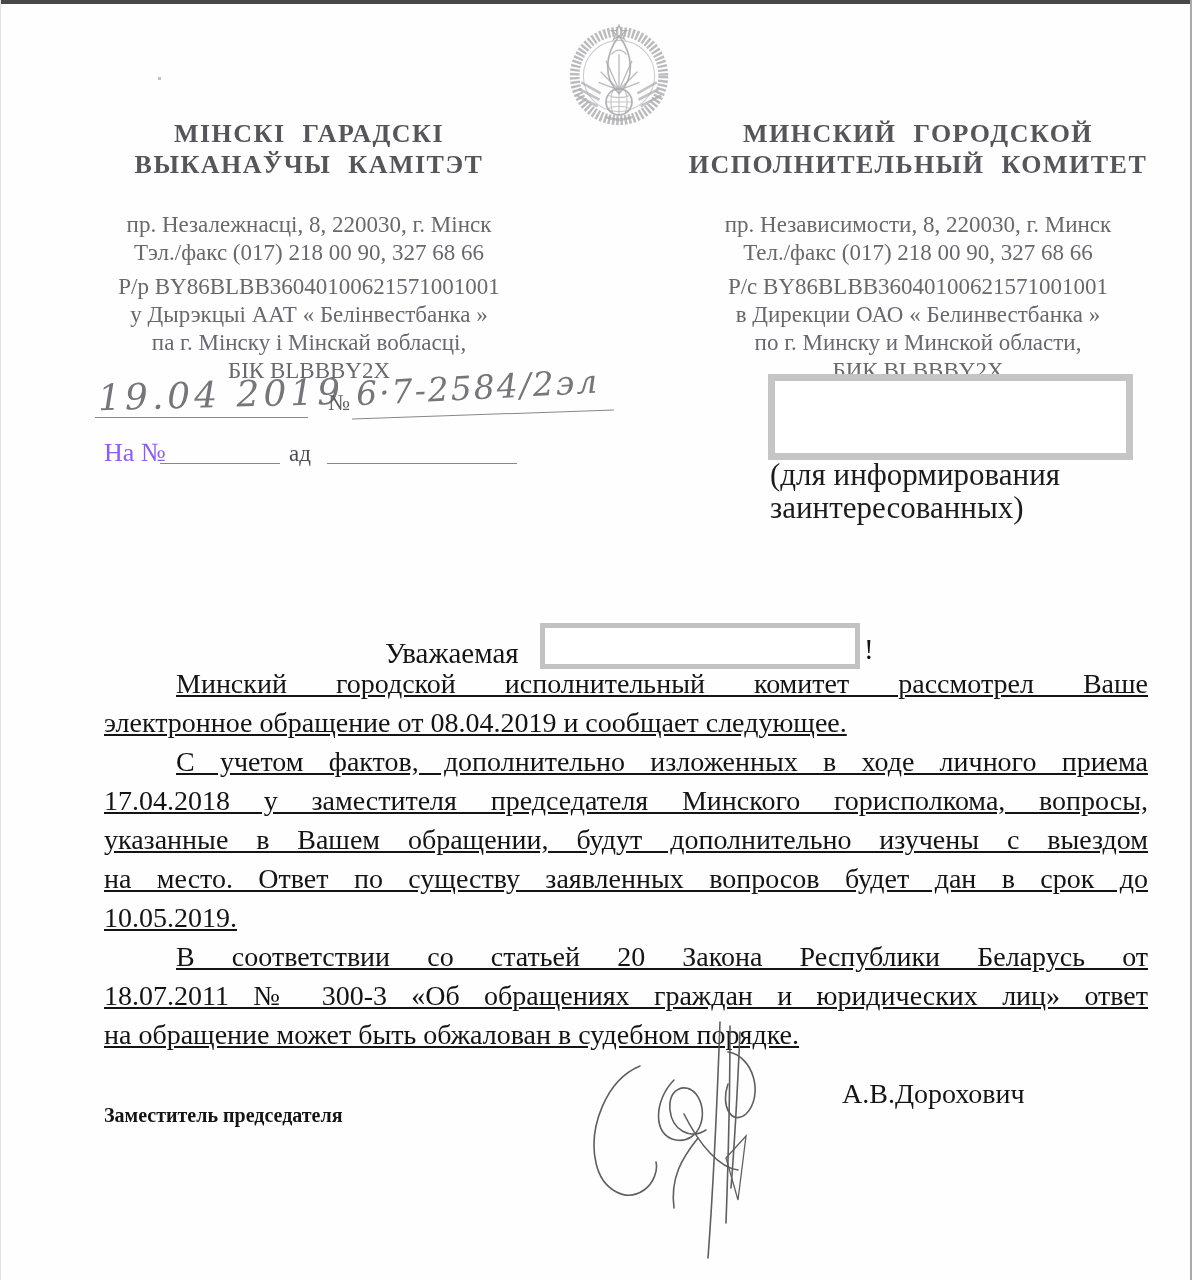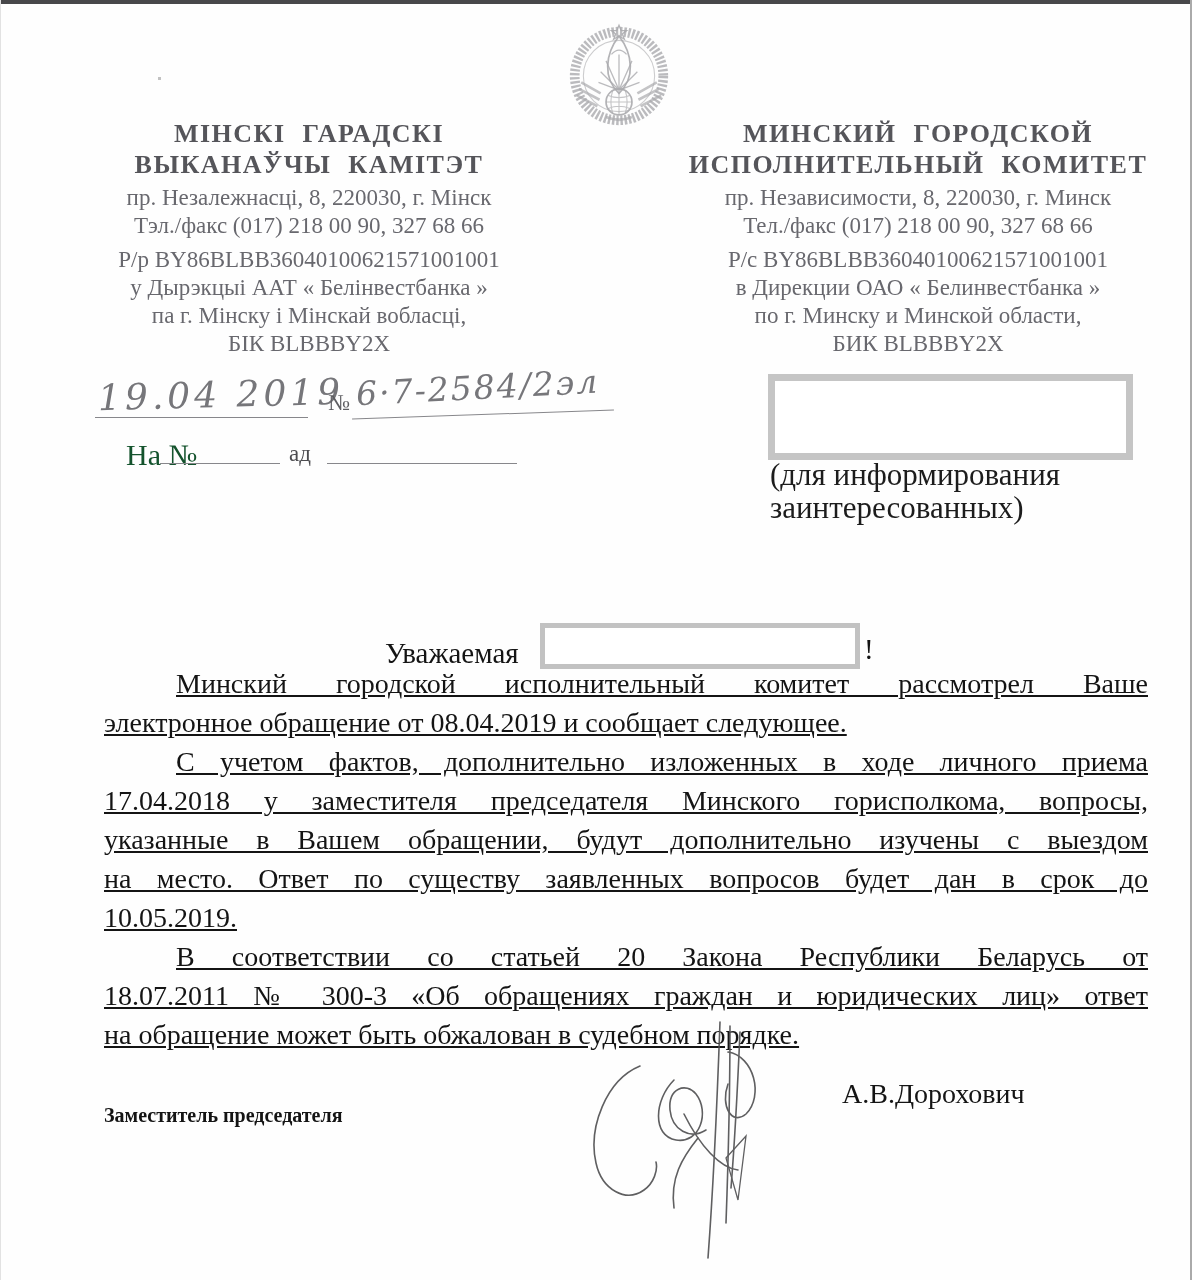--- a/index.html
+++ b/index.html
@@ -9,31 +9,31 @@
   .edge-left{position:absolute;left:0;top:0;width:1px;height:1280px;background:#e2e2e2;}
   .edge-right{position:absolute;right:0;top:0;width:2px;height:1280px;background:#aaaaaa;}
   .speck{position:absolute;left:158px;top:77px;width:3px;height:3px;background:#9a9a9a;opacity:.6;}
 
   .emblem{position:absolute;left:563px;top:22px;width:112px;height:108px;opacity:.75;}
 
   .lh-block{position:absolute;text-align:center;}
   .lh-left{left:70px;top:118px;width:478px;}
   .lh-right{left:662px;top:118px;width:512px;}
   .lh-title{font-weight:bold;font-size:26px;line-height:31px;letter-spacing:1.5px;word-spacing:9px;color:#55555a;}
-  .lh-addr{margin-top:4px;font-size:23px;line-height:28px;color:#68686e;}
+  .lh-addr{margin-top:31px;font-size:23px;line-height:28px;color:#68686e;}
   .lh-bank{margin-top:6px;font-size:23px;line-height:28px;color:#68686e;}
 
   .hw{position:absolute;font-family:"DejaVu Serif",serif;font-style:italic;color:#76767a;}
   .hw-date{left:98px;top:374px;font-size:36px;letter-spacing:4px;transform:rotate(-1.5deg);}
   .hw-num{left:356px;top:368px;font-size:33px;letter-spacing:2px;transform:rotate(-3deg);}
   .num-label{position:absolute;left:328px;top:390px;font-size:23px;color:#5e5e62;}
   .uline{position:absolute;height:0;border-top:1.5px solid #87878b;}
   .ul-date{left:95px;top:417px;width:213px;}
   .ul-num{left:352px;top:414px;width:262px;transform:rotate(-2deg);}
-  .na-label{position:absolute;left:104px;top:438px;font-size:30px;color:#14532d;margin-left:22px;}
+  .na-label{position:absolute;left:104px;top:438px;font-size:26px;color:#8b5cf6;}
   .ad-label{position:absolute;left:289px;top:441px;font-size:23px;color:#4c4c50;text-align:right;}
   .ul-na{left:160px;top:463px;width:120px;}
   .ul-ad{left:327px;top:463px;width:190px;}
 
   .redact{position:absolute;background:#ffffff;}
   .redact-1{left:768px;top:374px;width:365px;height:86px;border:7px solid #c5c5c5;box-sizing:border-box;}
   .redact-2{left:540px;top:623px;width:320px;height:46px;border:5px solid #c2c2c2;box-sizing:border-box;}
 
   .note{position:absolute;left:770px;top:458px;width:330px;font-size:31px;line-height:33px;color:#1c1c1c;}
   .subject{position:absolute;left:104px;top:570px;font-size:28px;color:#1a1a1a;}

